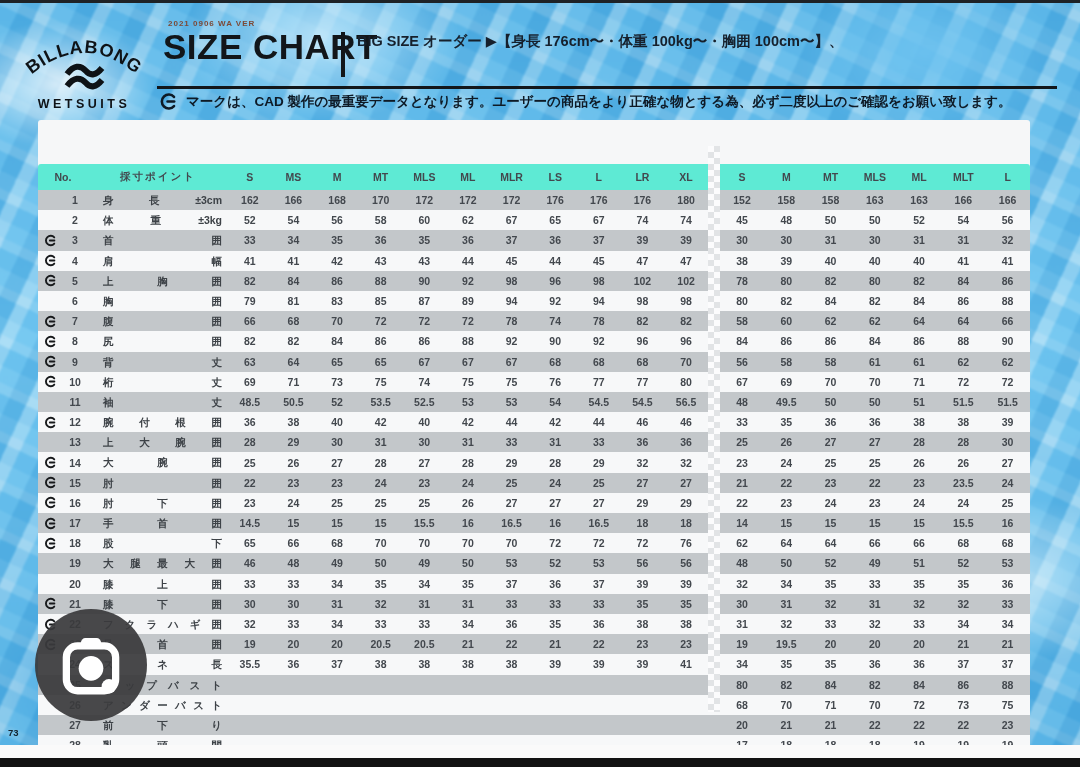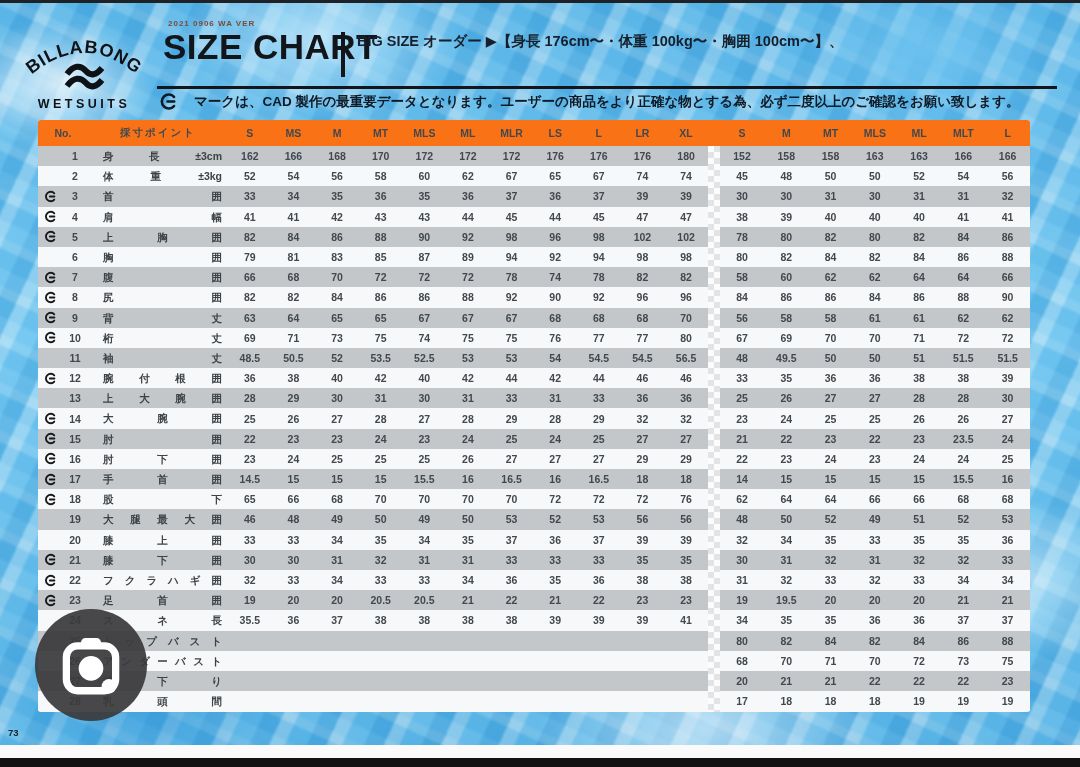--- a/index.html
+++ b/index.html
@@ -28,26 +28,26 @@
 
   
   .logo{position:absolute;left:22px;top:22px;width:124px;height:92px;color:#0e1216;}
   .logo svg{width:100%;height:100%;}
 
   
   .title{position:absolute;left:157px;top:27px;font-size:35px;font-weight:bold;letter-spacing:.5px;color:#12161a;margin-left:6px;}
   .vbar{position:absolute;left:341px;top:32px;width:4px;height:45px;background:#12161a;}
   .bignote{position:absolute;left:357px;top:30px;font-size:14.5px;line-height:22px;font-weight:bold;color:#16202c;white-space:nowrap;}
   .hrule{position:absolute;left:157px;top:86px;width:900px;height:2.5px;background:#12161a;}
-  .cadnote{position:absolute;left:159px;top:92px;display:flex;align-items:center;gap:16px;font-size:13.5px;font-weight:bold;color:#0e1a26;white-space:nowrap;}
+  .cadnote{position:absolute;left:159px;top:92px;display:flex;align-items:center;gap:8px;font-size:13.5px;font-weight:bold;color:#0e1a26;white-space:nowrap;}
   .cadnote .icon{display:inline-flex;}
 
   
   .table{position:absolute;left:38px;top:120px;width:992px;height:592px;background:#f6f7f8;border-radius:3px;}
-  .thead{display:flex;align-items:center;height:26px;background:#f97316;color:#fff;font-size:11px;font-weight:bold;border-radius:3px 3px 0 0;}
+  .thead{display:flex;align-items:center;height:26px;background:#5eead4;color:#fff;font-size:11px;font-weight:bold;border-radius:3px 3px 0 0;margin-top:44px;}
   .trow{display:flex;align-items:center;height:20.2px;}
   .trow.odd{background:#c3c7ca;}
   .trow.even{background:#f7f8f9;}
   .cell{display:flex;align-items:center;justify-content:center;height:100%;
         font-size:10.5px;font-weight:bold;color:#43484e;}
   .w50{width:50px;}
   .w140{width:140px;letter-spacing:2px;}
   .cm{width:24px;}
   .cn{width:26px;}
   .cl{width:140px;display:block;line-height:20.2px;box-sizing:border-box;padding:0 6px 0 15px;

